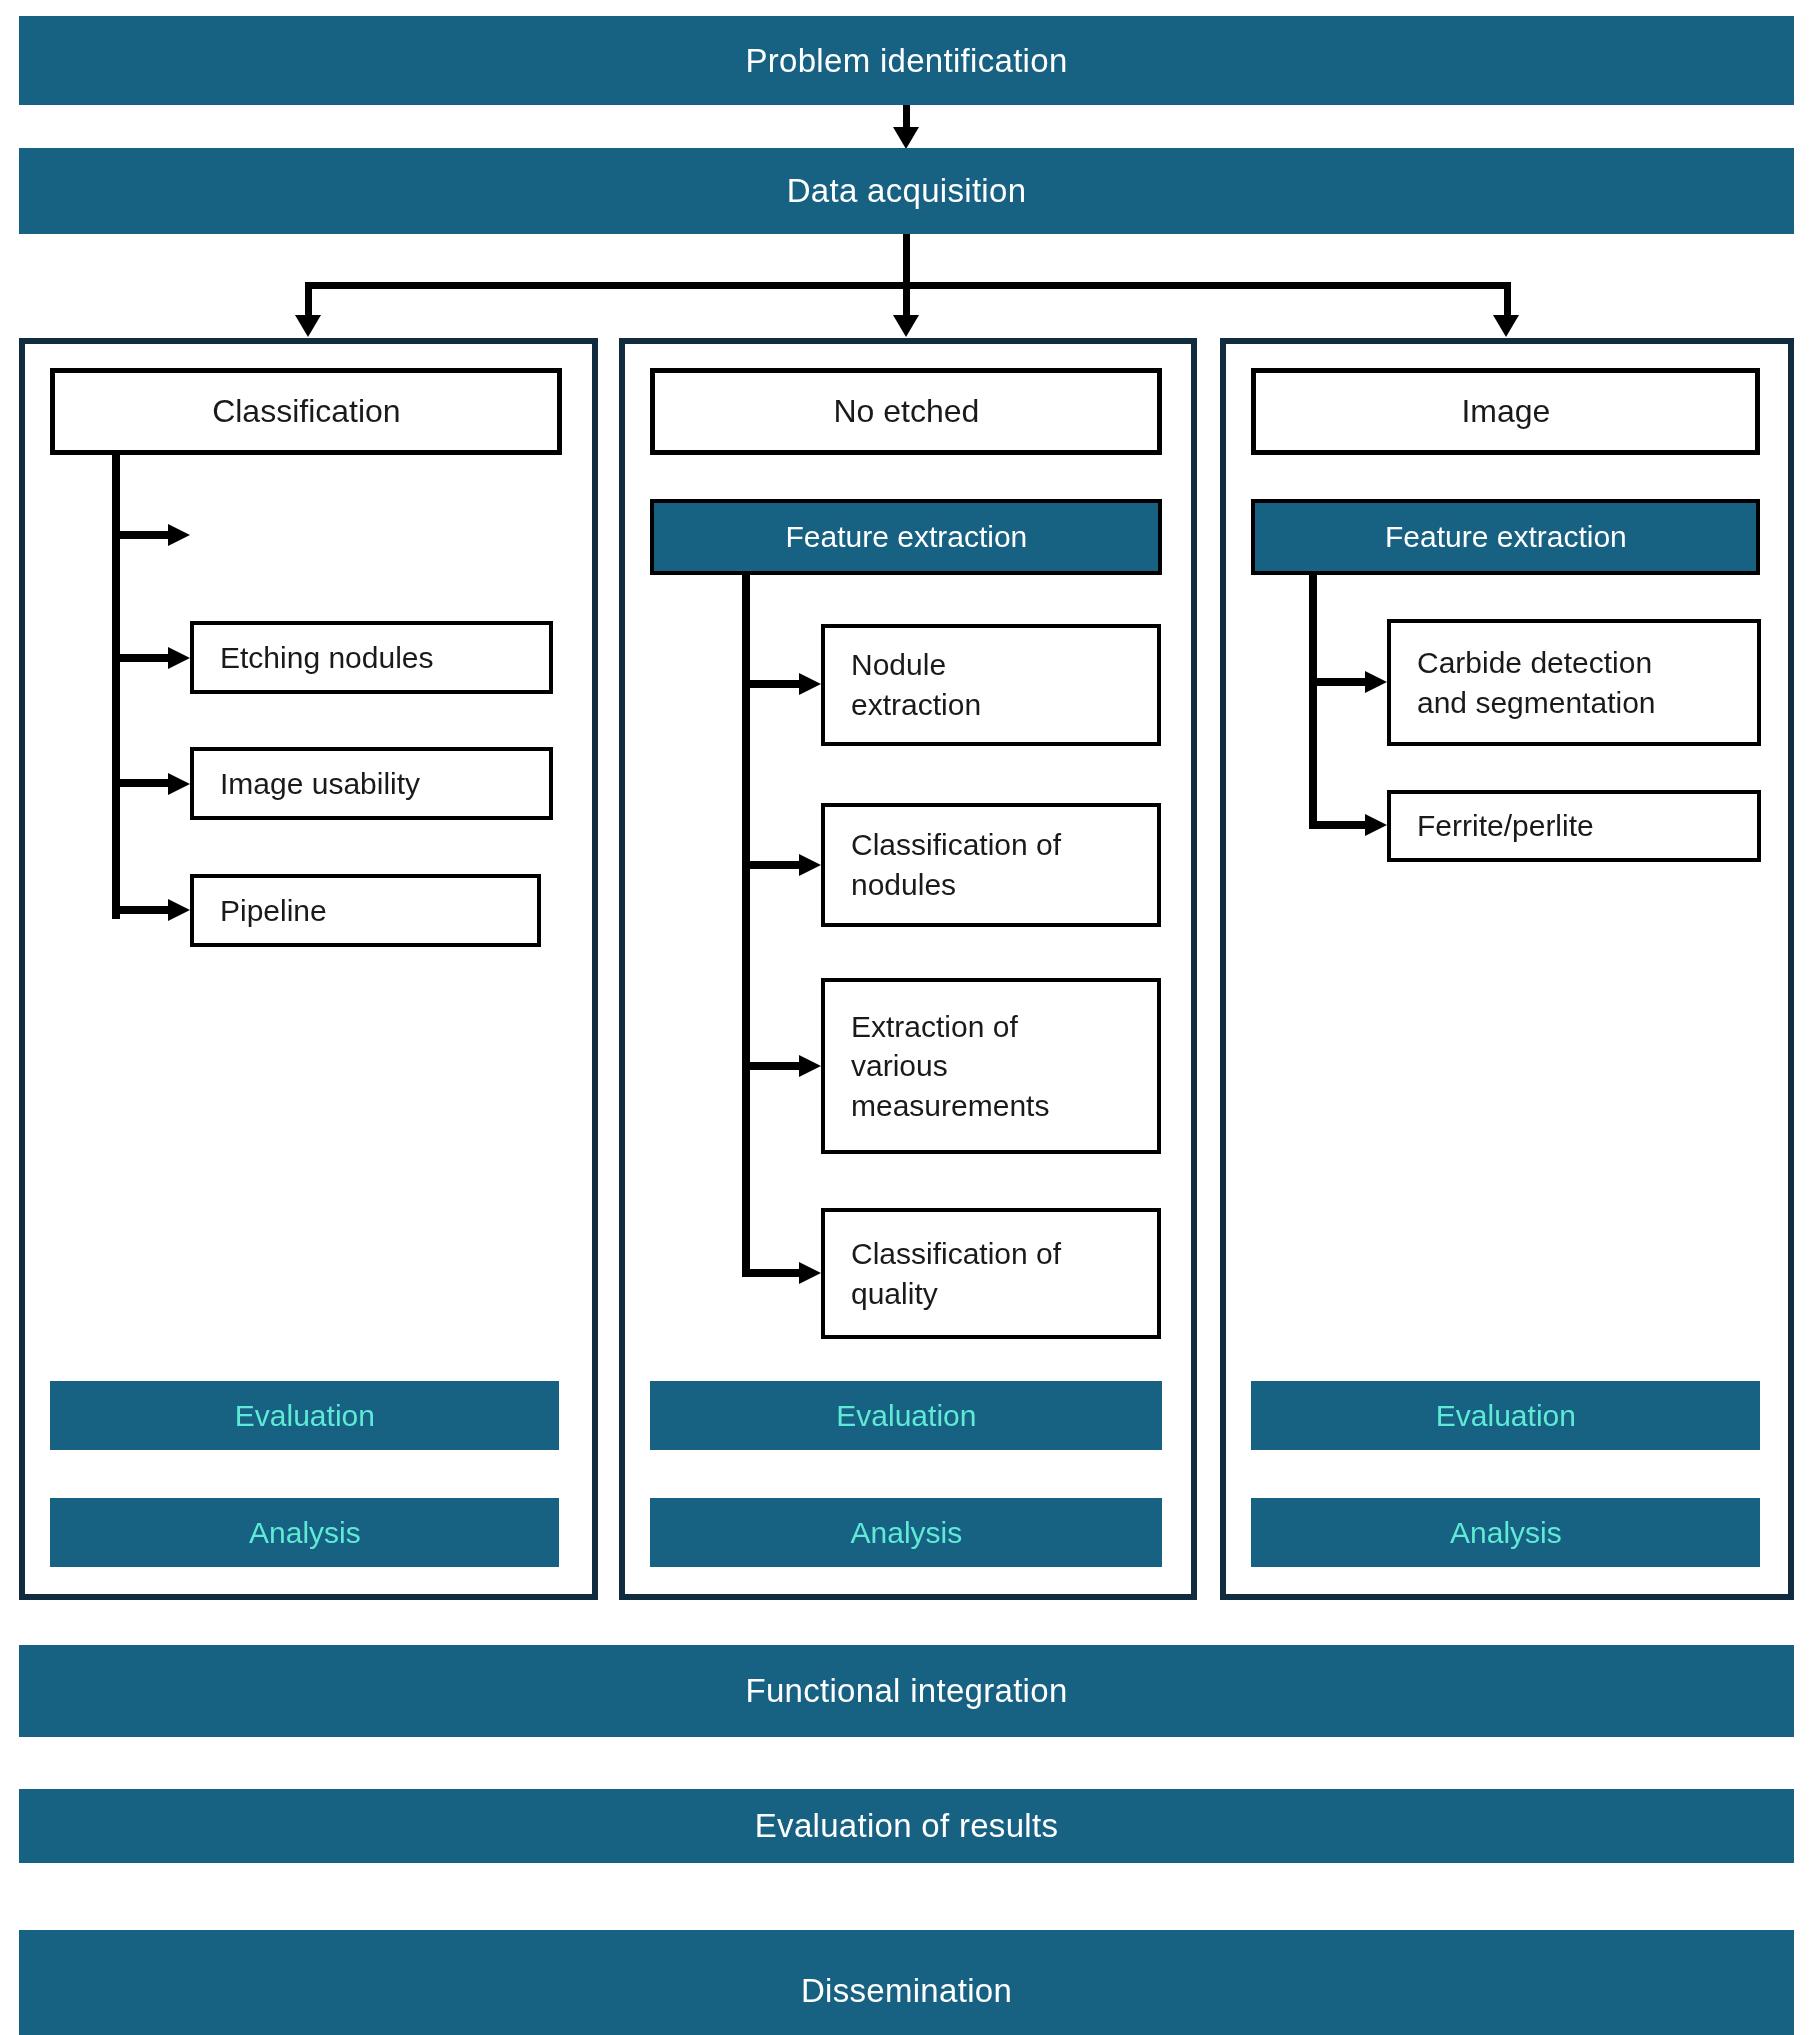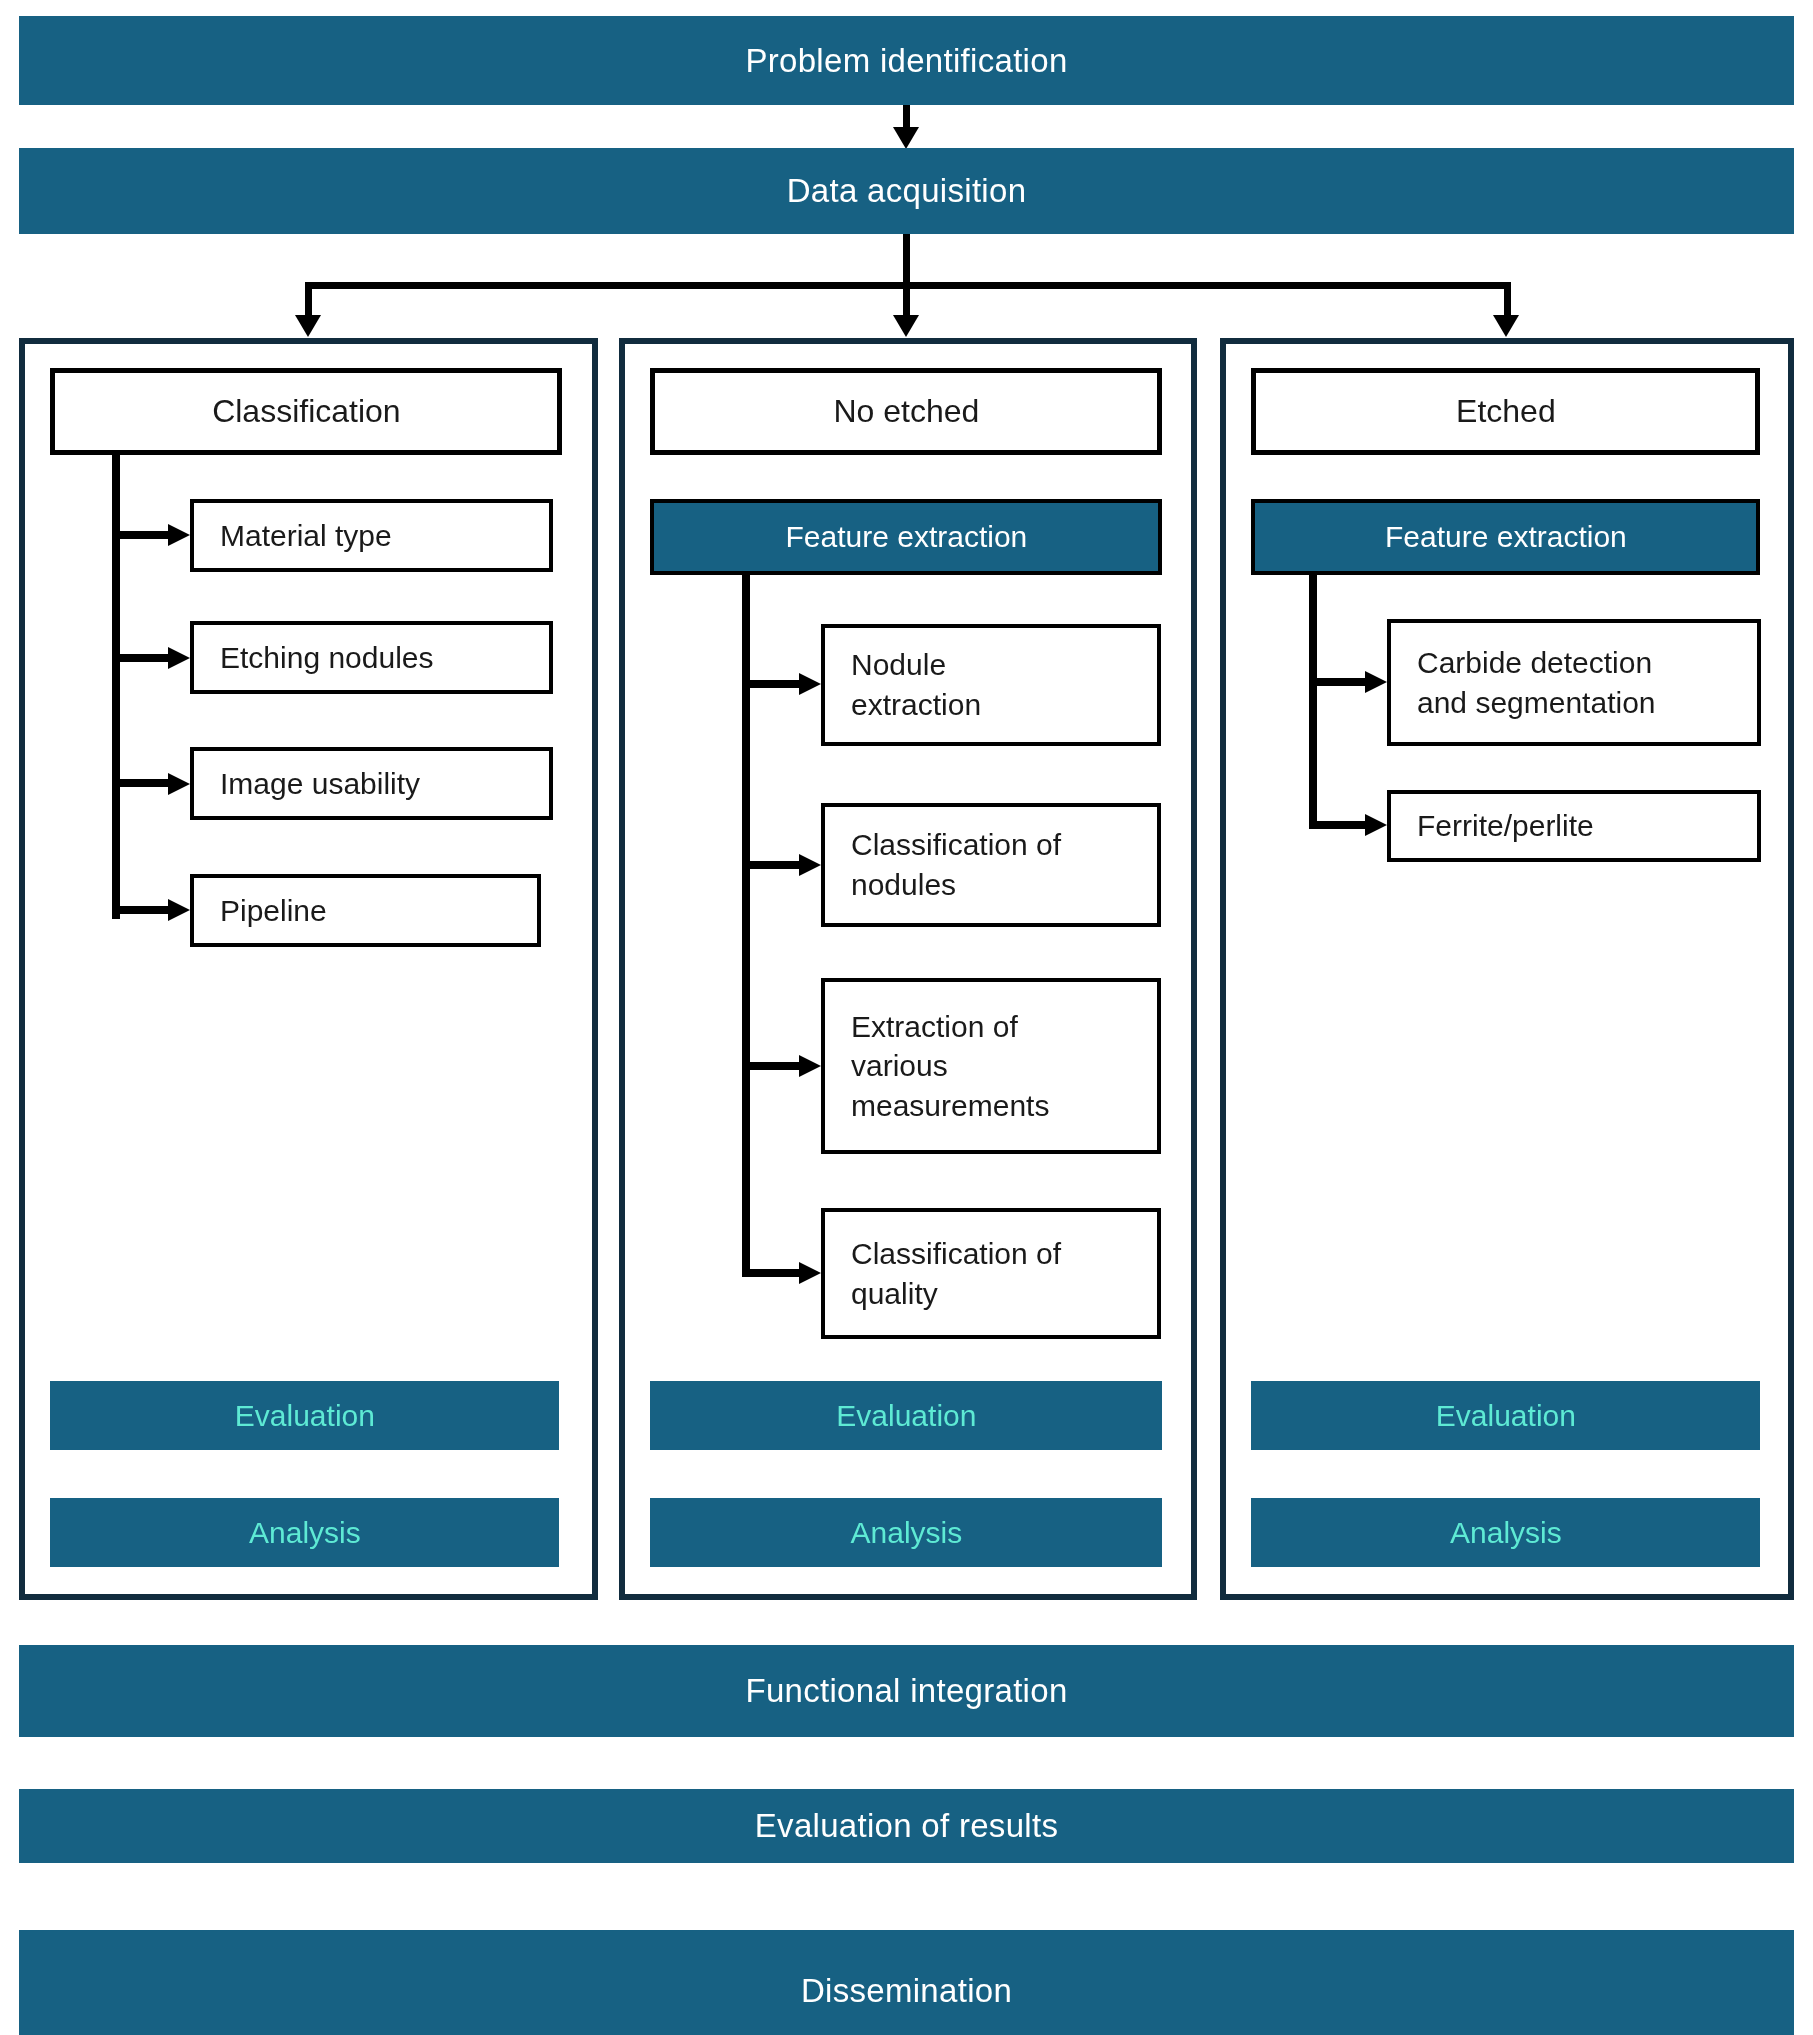--- a/index.html
+++ b/index.html
@@ -73,21 +73,20 @@
 <div class="vline" style="left:1504px;top:282px;width:6.9px;height:34px;"></div>
 <div class="ah-down" style="left:1493px;top:315px;"></div>
 
 <div class="panel" style="left:19px;width:579px;">
   <div class="hbox" style="left:25.4px;top:24px;width:512px;height:87px;">Classification</div>
 
   <div class="vline" style="left:87px;top:111px;width:8.3px;height:464px;"></div>
 
   <div class="hline" style="left:87px;top:187px;width:56px;height:8.3px;"></div>
   <div class="ah-right" style="left:143px;top:180px;"></div>
-  <div class="sbox" style="left:165px;top:155px;width:363px;height:73px;">Material type</div>
 
   <div class="hline" style="left:87px;top:310px;width:56px;height:8.3px;"></div>
   <div class="ah-right" style="left:143px;top:303px;"></div>
   <div class="sbox" style="left:165px;top:277px;width:363px;height:73px;">Etching nodules</div>
 
   <div class="hline" style="left:87px;top:435px;width:56px;height:8.3px;"></div>
   <div class="ah-right" style="left:143px;top:429px;"></div>
   <div class="sbox" style="left:165px;top:403px;width:363px;height:73px;">Image usability</div>
 
   <div class="hline" style="left:87px;top:562px;width:56px;height:8.3px;"></div>
@@ -124,21 +123,21 @@
   <div class="hline" style="left:117px;top:925px;width:57px;height:8.3px;"></div>
   <div class="ah-right" style="left:174px;top:918px;"></div>
   <div class="sbox" style="left:196px;top:864px;width:340px;height:131px;">Classification of
 quality</div>
 
   <div class="tealbar" style="left:25.4px;top:1037px;width:512px;height:69px;">Evaluation</div>
   <div class="tealbar" style="left:25.4px;top:1154px;width:512px;height:69px;">Analysis</div>
 </div>
 
 <div class="panel" style="left:1220px;width:574px;">
-  <div class="hbox" style="left:25.4px;top:24px;width:509px;height:87px;">Etched</div>
+  <div class="hbox" style="left:25.4px;top:24px;width:509px;height:87px;">Image</div>
 
   <div class="fbox" style="left:25.4px;top:155px;width:509px;height:76px;">Feature extraction</div>
 
   <div class="vline" style="left:83px;top:230px;width:8.3px;height:255px;"></div>
 
   <div class="hline" style="left:83px;top:334px;width:56px;height:8.3px;"></div>
   <div class="ah-right" style="left:139px;top:327px;"></div>
   <div class="sbox" style="left:161px;top:275px;width:374px;height:127px;">Carbide detection
 and segmentation</div>
 

